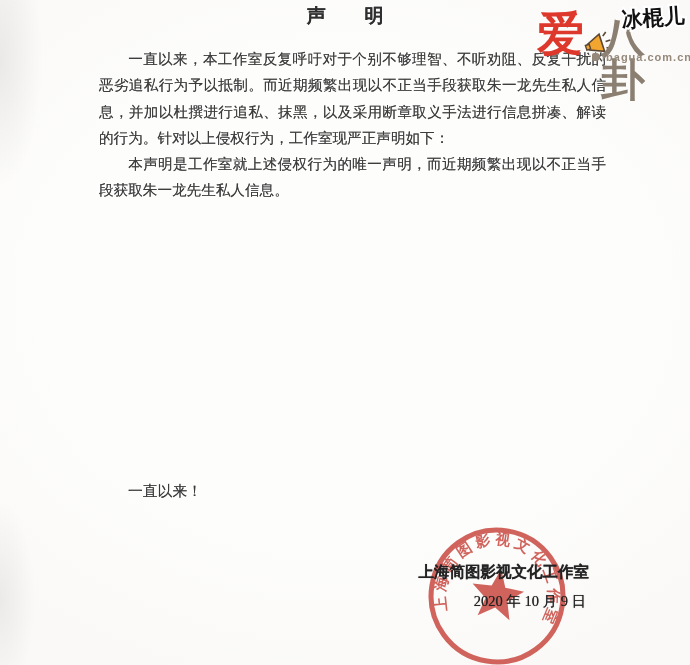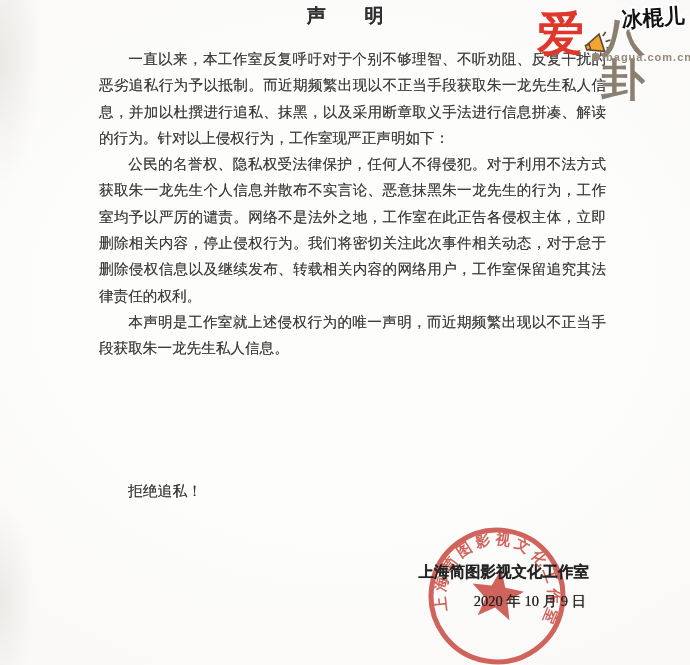--- a/index.html
+++ b/index.html
@@ -79,25 +79,24 @@
 </style>
 </head>
 <body>
 
 <div class="page">
 
   <h1 class="doc-title">声 明</h1>
 
   <div class="body-text">
     <p>一直以来，本工作室反复呼吁对于个别不够理智、不听劝阻、反复干扰的恶劣追私行为予以抵制。而近期频繁出现以不正当手段获取朱一龙先生私人信息，并加以杜撰进行追私、抹黑，以及采用断章取义手法进行信息拼凑、解读的行为。针对以上侵权行为，工作室现严正声明如下：</p>
-    <p>公民的名誉权、隐私权受法律保护，任何人不得侵犯。对于利用不法方式获取朱一龙先生个人信息并散布不实言论、恶意抹黑朱一龙先生的行为，工作室均予以严厉的谴责。网络不是法外之地，工作室在此正告各侵权主体，立即删除相关内容，停止侵权行为。我们将密切关注此次事件相关动态，对于怠于删除侵权信息以及继续发布、转载相关内容的网络用户，工作室保留追究其法律责任的权利。</p>
     <p>本声明是工作室就上述侵权行为的唯一声明，而近期频繁出现以不正当手段获取朱一龙先生私人信息。</p>
   </div>
 
-  <p class="closing">拒绝追私！</p>
+  <p class="closing">一直以来！</p>
 
   <svg class="stamp" viewBox="0 0 142 142">
     <circle cx="71" cy="71" r="65" fill="none" stroke="#c7433b" stroke-width="5"></circle>
     <polygon points="71,44 77.8,61.7 96.7,62.7 81.9,74.6 86.9,92.8 71,82.5 55.1,92.8 60.1,74.6 45.3,62.7 64.2,61.7" fill="#c7433b"></polygon>
     <defs>
       <path id="sealTextPath" d="M 26.8,96.5 A 51,51 0 1,1 115.2,96.5" fill="none"></path>
     </defs>
     <text font-size="14.5" fill="#c7433b" letter-spacing="4" font-family="'Liberation Serif','DejaVu Serif',serif" font-weight="bold">
       <textPath href="#sealTextPath" startOffset="4">上海简图影视文化工作室</textPath>
     </text>

